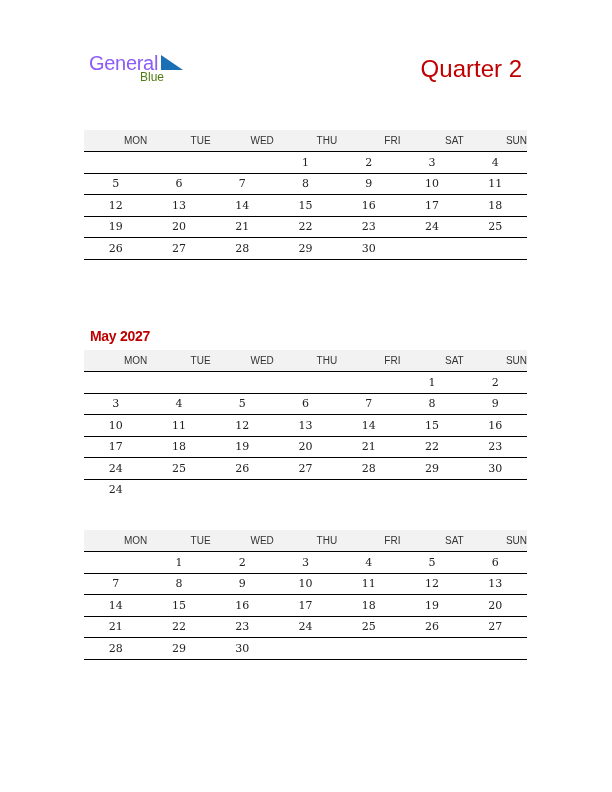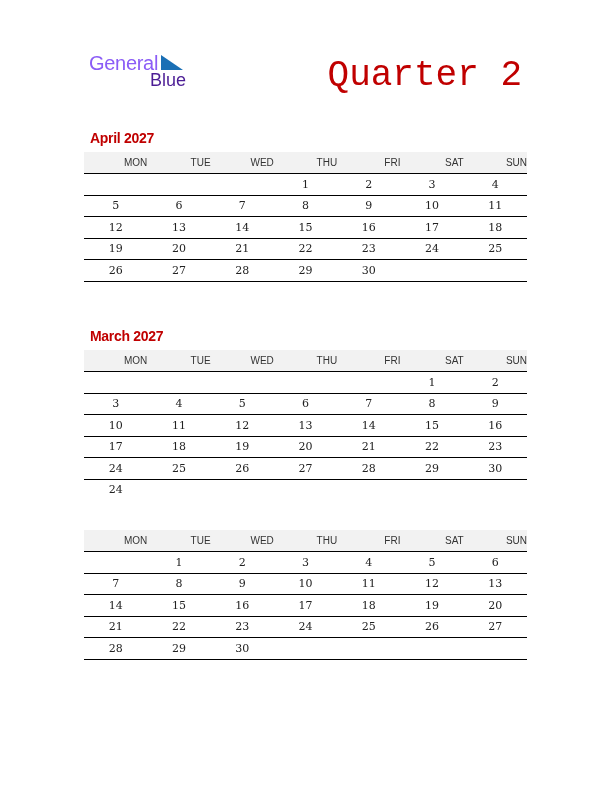--- a/index.html
+++ b/index.html
@@ -1,41 +1,40 @@
 <!DOCTYPE html>
 <html><head>
 <meta charset="utf-8">
 <style>
   html, body { margin: 0; padding: 0; background: #ffffff; }
   body { width: 612px; height: 792px; position: relative; overflow: hidden; font-family: "Liberation Sans", sans-serif; }
   .logo { position: absolute; left: 89px; top: 52px; width: 100px; height: 40px; }
   .logo-general { position: absolute; left: 0; top: 0; font-size: 20px; color: #8b5cf6; letter-spacing: -0.3px; }
-  .logo-blue { position: absolute; left: 61px; top: 18px; font-size: 18px; color: #4c1d95; }
+  .logo-blue { position: absolute; left: 51px; top: 18px; font-size: 12px; color: #4d7c0f; }
   .logo-tri { position: absolute; left: 72px; top: 3px; width: 0; height: 0; border-left: 0 solid transparent; border-bottom: 15px solid #1a6fb5; border-right: 22px solid transparent; }
-  .quarter { position: absolute; right: 90px; top: 55px; font-size: 36px; color: #c00000; font-family: Liberation Mono, monospace; }
+  .quarter { position: absolute; right: 90px; top: 55px; font-size: 24px; color: #c00000; }
   .month { position: absolute; left: 84px; width: 443px; }
   .month-title { font-size: 14px; font-weight: bold; color: #c00000; height: 22px; padding-left: 6px; font-family: "Liberation Sans", sans-serif; letter-spacing: -0.3px; }
   table { border-collapse: collapse; width: 443px; table-layout: fixed; }
   th { background: #f2f2f2; font-weight: normal; font-size: 10px; color: #333; height: 21px; border-bottom: 1px solid #000; padding: 0; text-align: right; }
   td { font-family: "DejaVu Serif", serif; font-size: 11px; color: #222; height: 20.5px; border-bottom: 1px solid #000; padding: 0; text-align: center; }
   tr.noline td { border-bottom: none; }
 </style>
 </head>
 <body>
 
 <div class="logo">
   <span class="logo-general">General</span>
   <span class="logo-tri"></span>
   <span class="logo-blue">Blue</span>
 </div>
 
 <div class="quarter">Quarter 2</div>
 
 <div class="month" id="m0" style="top:130px;">
-    <div class="month-title">April 2027</div>
     <table>
       <thead>
         <tr>
           <th>MON</th>
           <th>TUE</th>
           <th>WED</th>
           <th>THU</th>
           <th>FRI</th>
           <th>SAT</th>
           <th>SUN</th>
@@ -84,21 +83,21 @@
           <td>28</td>
           <td>29</td>
           <td>30</td>
           <td></td>
           <td></td>
         </tr>
       </tbody>
     </table>
   </div>
 <div class="month" id="m1" style="top:328px;">
-    <div class="month-title">March 2027</div>
+    <div class="month-title">May 2027</div>
     <table>
       <thead>
         <tr>
           <th>MON</th>
           <th>TUE</th>
           <th>WED</th>
           <th>THU</th>
           <th>FRI</th>
           <th>SAT</th>
           <th>SUN</th>

